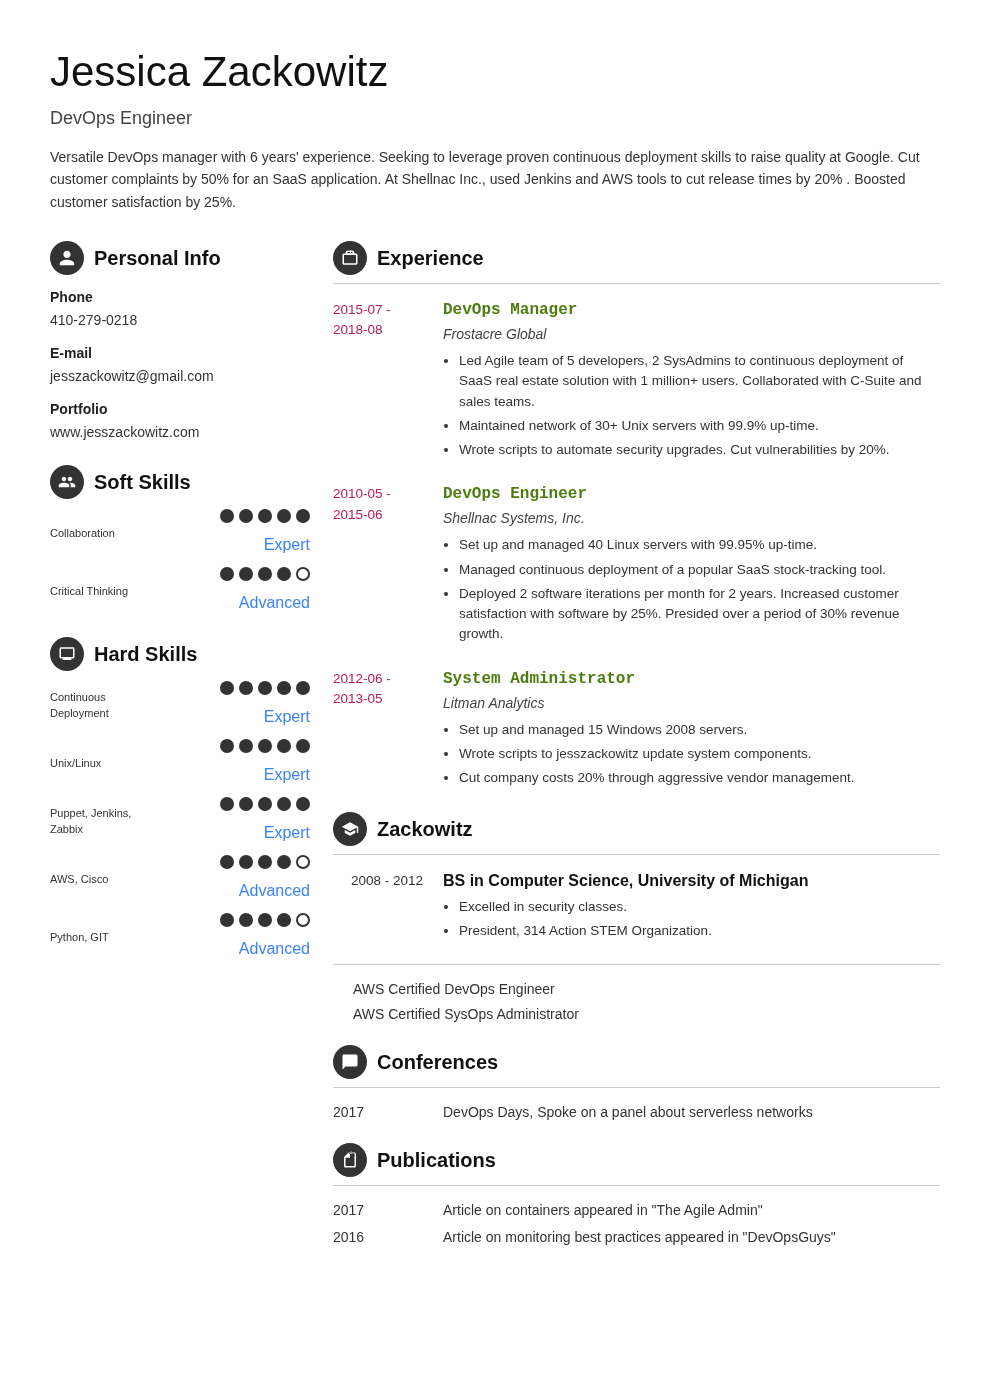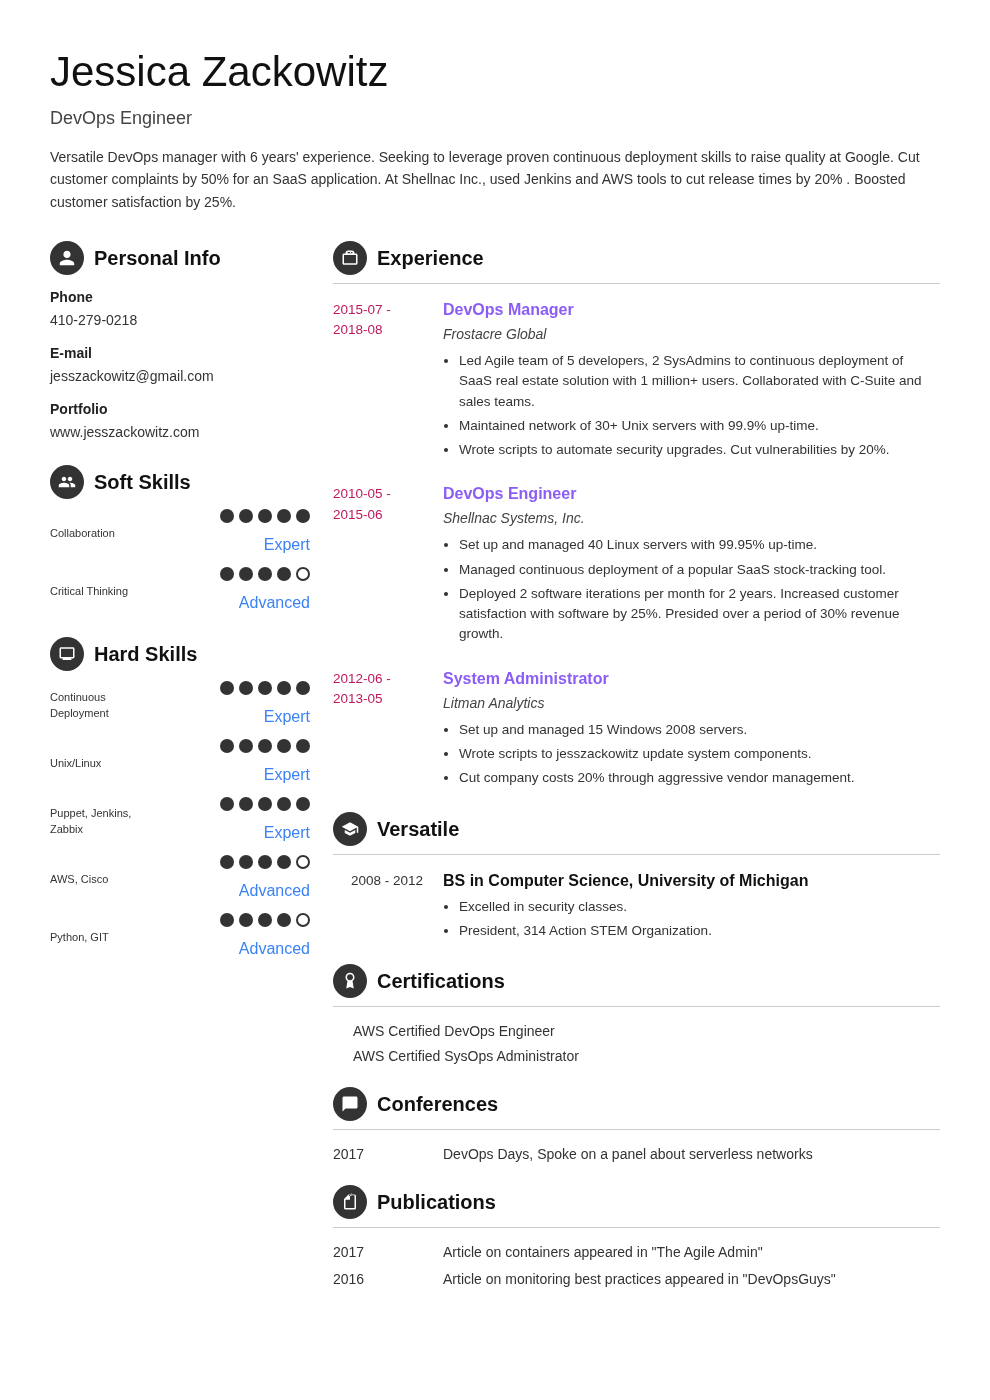--- a/index.html
+++ b/index.html
@@ -150,22 +150,23 @@
       width: 90px;
       flex-shrink: 0;
       padding-top: 2px;
     }
     .exp-content {
       flex: 1;
     }
     .exp-job-title {
       font-size: 16px;
       font-weight: 800;
-      color: #8b5cf6;
+      color: #4d7c0f;
       margin-bottom: 2px;
+      font-family: Liberation Mono, monospace;
     }
     .exp-company {
       font-style: italic;
       font-size: 14px;
       color: #444;
       margin-bottom: 6px;
     }
     .exp-bullets {
       padding-left: 16px;
       font-size: 13.5px;
@@ -453,47 +454,38 @@
     </div>
 
     <div class="right-section">
       <div class="section-heading">
         <div class="section-icon">
 
           <svg viewBox="0 0 24 24" xmlns="http://www.w3.org/2000/svg">
             <path d="M5 13.18v4L12 21l7-3.82v-4L12 17l-7-3.82zM12 3L1 9l11 6 9-4.91V17h2V9L12 3z"></path>
           </svg>
         </div>
-        <span class="section-title">Versatile</span>
+        <span class="section-title">Zackowitz</span>
       </div>
       <hr class="right-section-divider">
       <div id="education-list">
           <div class="edu-entry">
     <div class="edu-date">2008 - 2012</div>
     <div class="edu-content">
       <div class="edu-degree">BS in Computer Science, University of Michigan</div>
       <ul class="edu-bullets">
                 <li>Excelled in security classes.</li>
                 <li>President, 314 Action STEM Organization.</li>
               </ul>
     </div>
   </div>
         </div>
     </div>
 
     <div class="right-section">
-      <div class="section-heading">
-        <div class="section-icon">
-
-          <svg viewBox="0 0 24 24" xmlns="http://www.w3.org/2000/svg">
-            <path d="M12 1C8.676 1 6 3.676 6 7c0 2.09 1.02 3.94 2.59 5.1L7 22l5-2 5 2-1.59-9.9C16.98 10.94 18 9.09 18 7c0-3.324-2.676-6-6-6zm0 2c2.276 0 4 1.724 4 4s-1.724 4-4 4-4-1.724-4-4 1.724-4 4-4z"></path>
-          </svg>
-        </div>
-        <span class="section-title">Certifications</span>
-      </div>
       <hr class="right-section-divider">
       <ul class="cert-list" id="certifications-list">
           <li class="cert-item">AWS Certified DevOps Engineer</li>
           <li class="cert-item">AWS Certified SysOps Administrator</li>
         </ul>
     </div>
 
     <div class="right-section">
       <div class="section-heading">
         <div class="section-icon">

